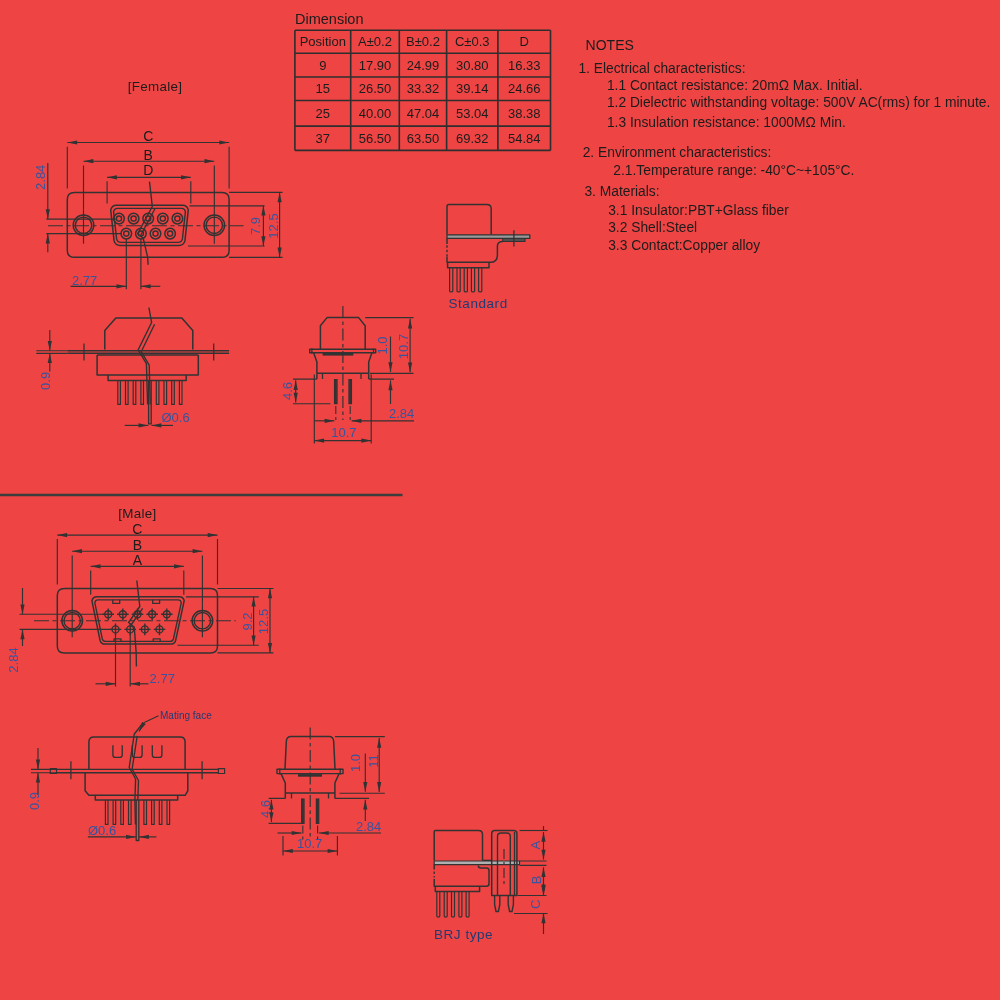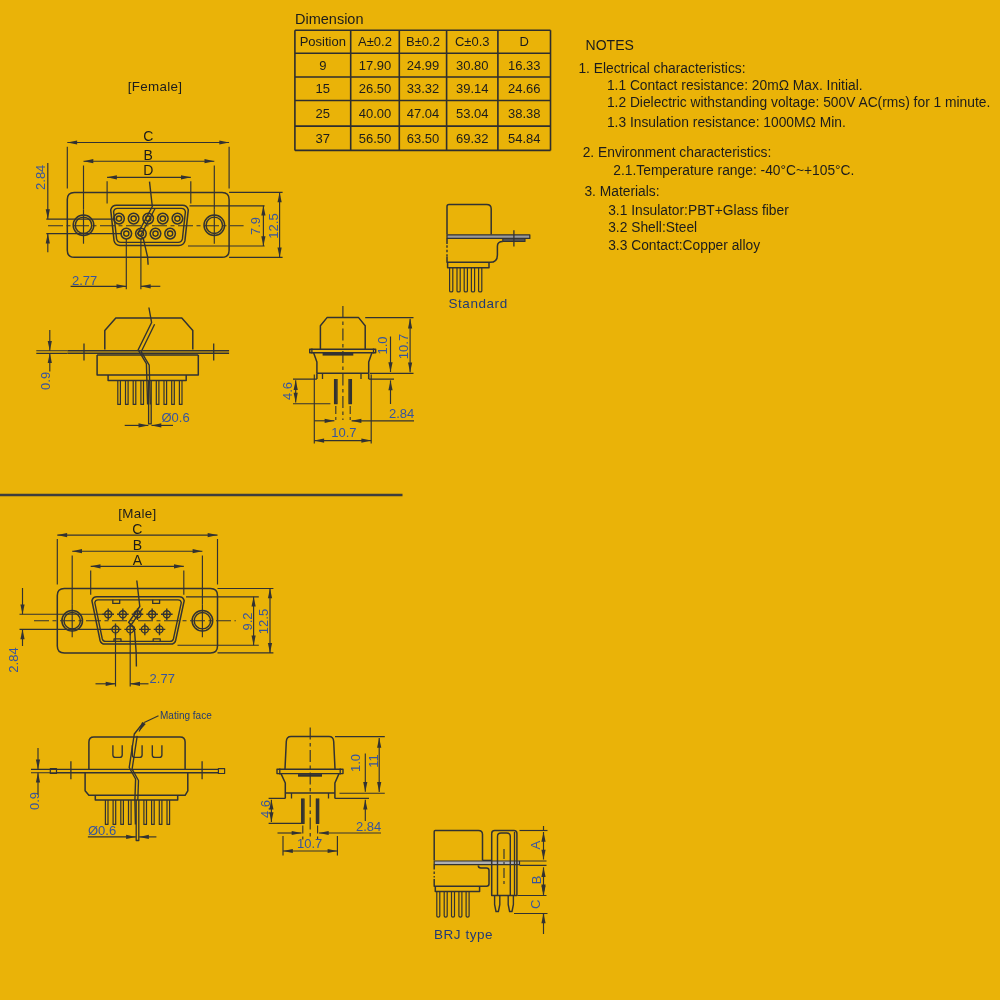--- a/index.html
+++ b/index.html
@@ -1,16 +1,16 @@
 <!DOCTYPE html>
 <html><head>
 <meta charset="utf-8">
 <style>
 html,body{margin:0;padding:0;background:#fff;}
-#page{position:relative;width:1000px;height:1000px;background:#eab308;overflow:hidden;}
+#page{position:relative;width:1000px;height:1000px;background:#ef4444;overflow:hidden;}
 svg{position:absolute;top:0;left:0;}
 text{font-family:"Liberation Sans",sans-serif;}
 .t{fill:#1c1c1c;}
 .bl{fill:#37549e;}
 .nv{fill:#223a74;}
 </style>
 </head>
 <body>
 <div id="page">
 <svg width="1000" height="1000" viewBox="0 0 1000 1000">

